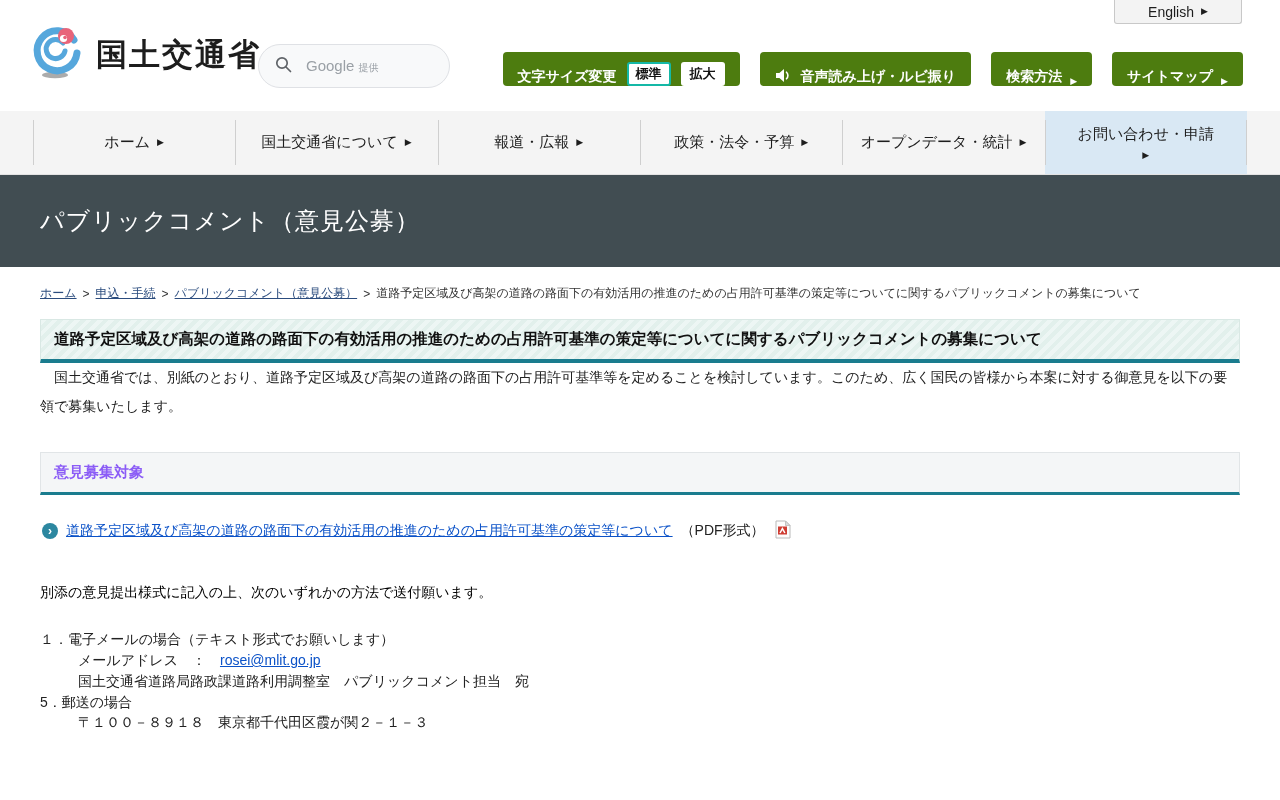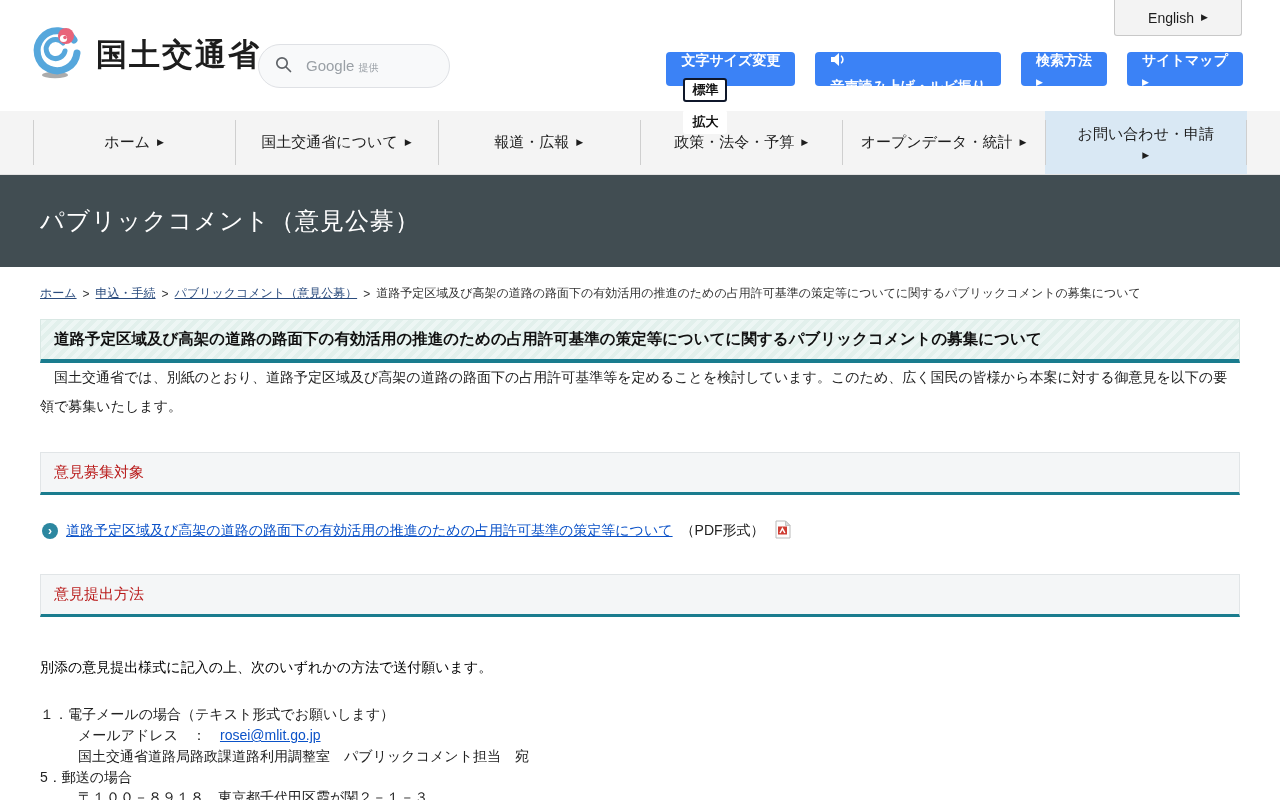--- a/index.html
+++ b/index.html
@@ -10,32 +10,32 @@
   .header { position:relative; height:111px; background:#fff; }
   .logo { position:absolute; left:30px; top:26px; display:flex; align-items:center; gap:8px; cursor:pointer; }
   .site-name { font-size:31px; font-weight:bold; color:#1d1d1d; letter-spacing:2px; }
 
   .searchbox { position:absolute; left:258px; top:44px; width:192px; height:44px;
     border:1px solid #dfe1e5; border-radius:22px; background:#f8f9fa;
     display:flex; align-items:center; padding:0 16px; gap:14px; cursor:text; }
   .search-brand { color:#9aa0a6; font-size:15px; }
   .search-brand-suffix { color:#9aa0a6; font-size:10px; margin-left:4px; }
 
-  .english-btn { position:absolute; right:38px; top:0; width:128px; height:36px;
+  .english-btn { position:absolute; right:38px; top:0; width:128px; height:24px;
     background:#f3f3f3; border:1px solid #c8c8c8; border-top:none; border-radius:0 0 3px 3px;
     display:flex; align-items:center; justify-content:center; gap:7px; font-size:14px; color:#1d1d1d; cursor:pointer; }
   .arrow-sm { font-size:9px; line-height:1; }
 
   .header-buttons { position:absolute; right:37px; top:52px; display:flex; gap:20px; align-items:center; }
-  .btn-teal { background:#3b82f6; color:#fff; height:34px; border-radius:4px;
-    display:flex; align-items:flex-start; padding:0 15px; font-size:14px; font-weight:bold; gap:8px; cursor:pointer;flex-direction:column; }
+  .btn-teal { background:#4d7c0f; color:#fff; height:34px; border-radius:4px;
+    display:flex; align-items:flex-end; padding:0 15px; font-size:14px; font-weight:bold; gap:8px; cursor:pointer; }
   .btn-teal .arrow-sm { color:#fff; }
   .fs-btn { background:#fff; color:#111; font-size:13px; font-weight:bold; border-radius:3px;
     padding:3px 9px; margin-left:2px; cursor:pointer; }
-  .fs-btn.selected { border:2px solid #0f172a; padding:1px 7px; }
+  .fs-btn.selected { border:2px solid #14b8a6; padding:1px 7px; }
 
   
   .nav { display:flex; height:64px; background:#f4f4f4; padding:0 33px; border-bottom:1px solid #e3e3e3; }
   .nav-item { flex:1; position:relative; display:flex; align-items:center; justify-content:center;
     gap:7px; font-size:15px; color:#1d1d1d; cursor:pointer; }
   .nav-item::before { content:""; position:absolute; left:0; top:9px; bottom:9px; width:1px; background:#cfcfcf; }
   .nav-item:last-child::after { content:""; position:absolute; right:0; top:9px; bottom:9px; width:1px; background:#cfcfcf; }
   .nav-item.active { background:#d9e8f4;flex-direction:column; }
 
   
@@ -47,21 +47,21 @@
   .breadcrumb { font-size:12px; color:#333; display:flex; align-items:center; gap:6px; white-space:nowrap; }
   .breadcrumb a { color:#2b4c7e; text-decoration:underline; cursor:pointer; }
   .crumb-sep { color:#333; }
 
   .article-title { margin-top:17px; padding:9px 13px; font-size:15.5px; font-weight:bold; color:#111;
     background:repeating-linear-gradient(135deg,#edf6f4 0 4px,#e2f0ec 4px 8px);
     border:1px solid #d9e8e4; border-bottom:4px solid #1a7c8e; }
 
   .intro { font-size:14px; line-height:2.05; color:#222; }
 
-  .section-head { margin-top:32px; padding:10px 13px; font-size:15px; font-weight:normal; color:#b91c1c;
+  .section-head { margin-top:32px; padding:10px 13px; font-size:15px; font-weight:bold; color:#8b5cf6;
     background:#f4f6f7; border:1px solid #e1e5e7; border-bottom:3px solid #1a7c8e; }
 
   .doc-link-row { margin:25px 0 0 2px; display:flex; align-items:center; gap:8px; font-size:14px; }
   .chevron-circle { width:16px; height:16px; border-radius:50%; background:#2c87a0; color:#fff;
     display:flex; align-items:center; justify-content:center; font-size:12px; font-weight:bold; line-height:1;
     flex:0 0 auto; padding-bottom:1px; }
   .doc-link-row a { color:#0b52c8; text-decoration:underline; cursor:pointer; }
   .pdf-icon { margin-left:2px; cursor:pointer; }
 
   .method-lead { margin-top:42px; font-size:14px; color:#000000; }
@@ -186,21 +186,20 @@
     <span class="pdf-icon">
       <svg width="16" height="19" viewBox="0 0 16 19">
         <path d="M1 1h9.5L15 5.5V18H1z" fill="#fdfdfd" stroke="#b9b9b9" stroke-width="1"></path>
         <path d="M10.5 1L15 5.5h-4.5z" fill="#dcdcdc" stroke="#b9b9b9" stroke-width="0.8"></path>
         <rect x="3" y="6.5" width="9" height="8" fill="#cf3d33"></rect>
         <path d="M5 13l2.4-4.4L9.9 13" fill="none" stroke="#fff" stroke-width="1.5"></path>
       </svg>
     </span>
   </div>
 
-  <div class="section-head">意見提出方法</div>
 
   <p class="method-lead">別添の意見提出様式に記入の上、次のいずれかの方法で送付願います。</p>
 
   <div class="address-block">
     <div>１．電子メールの場合（テキスト形式でお願いします）</div>
     <div class="indent">
       <span>メールアドレス　：　</span><a>rosei@mlit.go.jp</a>
     </div>
     <div class="indent">国土交通省道路局路政課道路利用調整室　パブリックコメント担当　宛</div>
     <div>5．郵送の場合</div>

